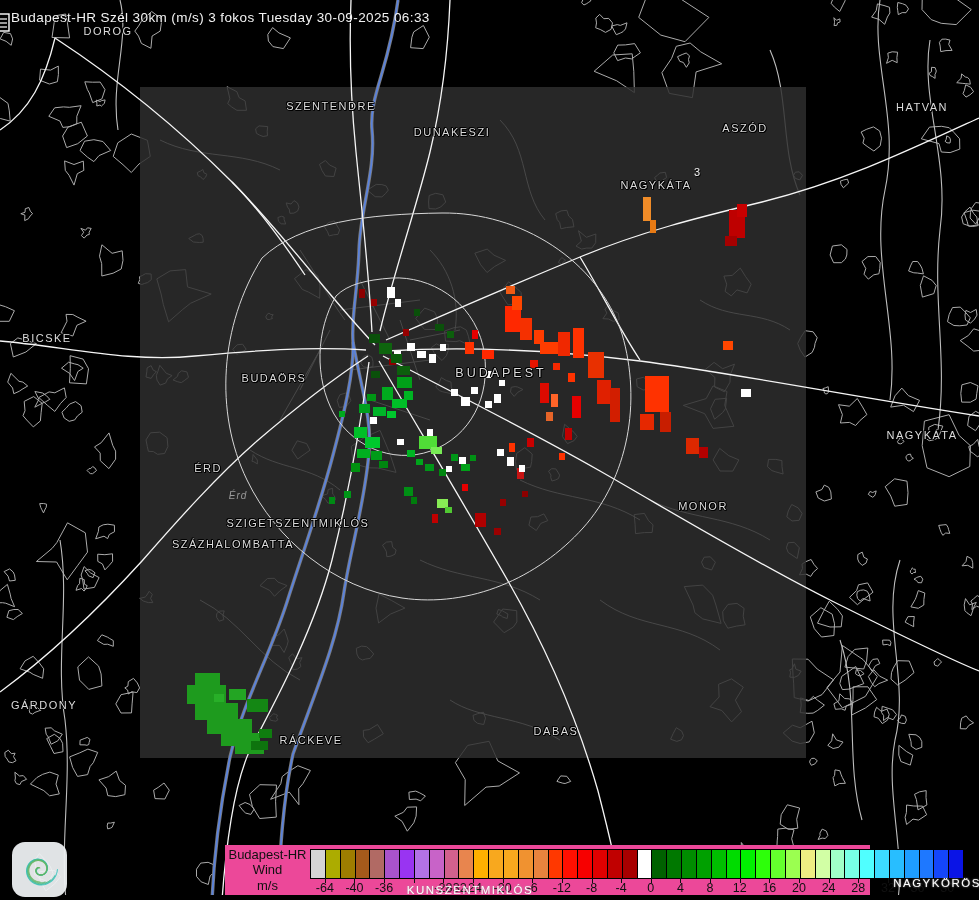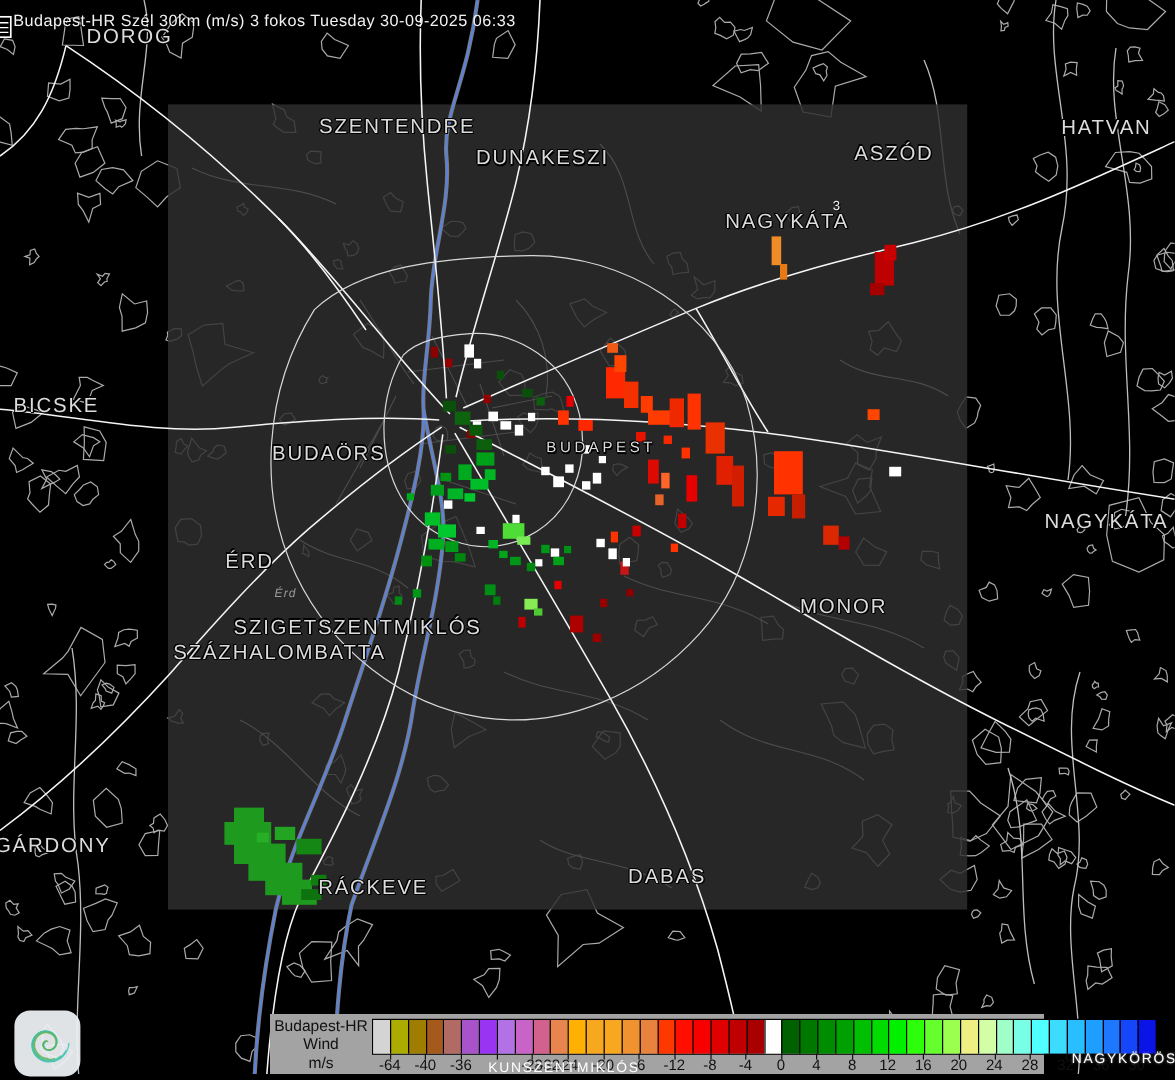--- a/index.html
+++ b/index.html
@@ -1,33 +1,33 @@
 <!DOCTYPE html>
 <html><head>
 <meta charset="utf-8">
 <style>
   html,body{margin:0;padding:0;background:#000;}
   #stage{position:relative;width:979px;height:900px;background:#000;overflow:hidden;
          font-family:Liberation Sans, sans-serif;}
   #mapsvg{position:absolute;left:0;top:0;}
   .city-label{position:absolute;transform:translate(-50%,-50%);color:#dcdcdc;
-    font-size:17px;letter-spacing:1.5px;white-space:nowrap;
+    font-size:11px;letter-spacing:1.5px;white-space:nowrap;
     text-shadow:1px 0 0 #000,-1px 0 0 #000,0 1px 0 #000,0 -1px 0 #000,1px 1px 0 #000,-1px -1px 0 #000;}
   .city-label.big{font-size:12.5px;letter-spacing:3px;}
   .road-num{position:absolute;transform:translate(-50%,-50%);color:#f0f0f0;font-size:11px;
     text-shadow:1px 1px 0 #000;}
   .stream-label{position:absolute;transform:translate(-50%,-50%);color:#9a9a9a;font-size:10px;
     font-style:italic;letter-spacing:1px;}
   #title{position:absolute;left:11px;top:10px;color:#f2f2f2;font-size:13.5px;letter-spacing:.4px;
     white-space:nowrap;text-shadow:1px 1px 0 #000;}
   #corner-glyph{position:absolute;left:-4px;top:12px;}
   #logo{position:absolute;left:12px;top:842px;width:55px;height:55px;border-radius:13px;
     background:rgba(238,241,243,.94);display:flex;align-items:center;justify-content:center;}
   
-  #legend{position:absolute;left:225px;top:845px;width:645px;height:50px;background:#a3a3a3;}
+  #legend{position:absolute;left:225px;top:845px;width:645px;height:50px;background:#ec4899;}
   #legend-text{position:absolute;left:0;top:2px;width:85px;height:46px;display:flex;flex-direction:column;
     justify-content:space-around;align-items:center;color:#111;font-size:13px;}
   #colorbar{position:absolute;left:85px;top:4px;width:652px;height:28px;border:1px solid #000;
     display:flex;}
   .cell{flex:1 1 0;border-left:1px solid #000;}
   .cell:first-child{border-left:none;}
   #tickrow{position:absolute;left:85px;top:33px;width:652px;height:17px;}
   .tickmark{position:absolute;top:0;width:1px;height:5px;background:#111;}
   .ticklabel{position:absolute;top:3px;transform:translateX(-50%);color:#111;font-size:12.5px;}
   .legend-city{position:absolute;transform:translate(-50%,-50%);color:#fff;font-size:11.5px;

